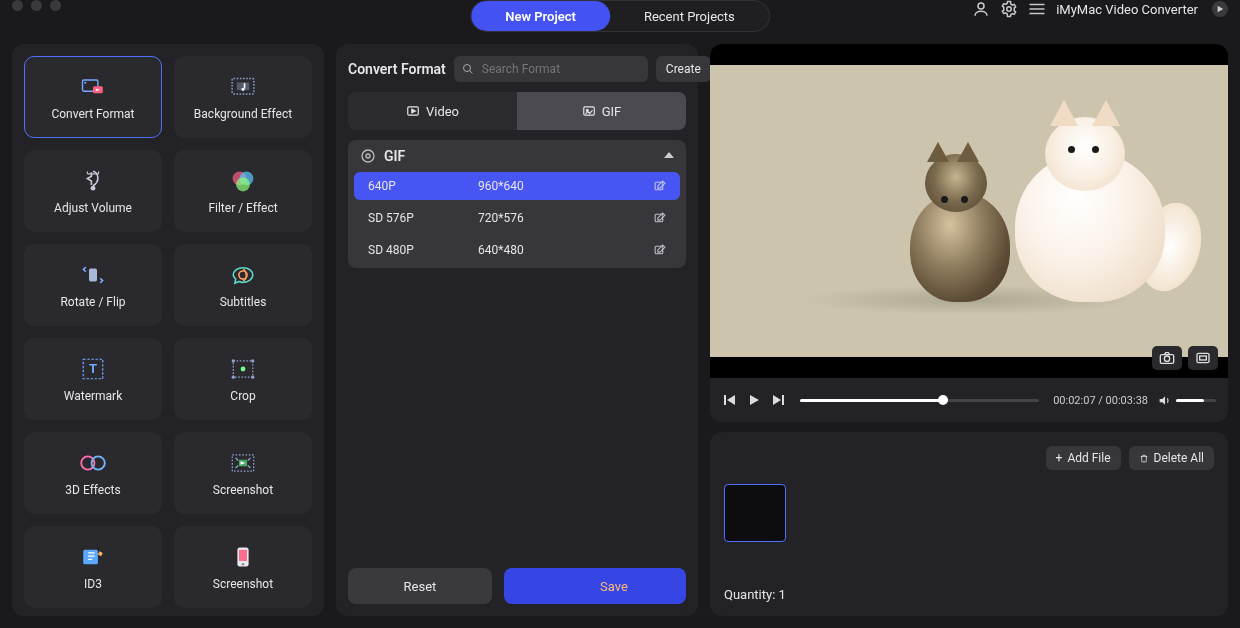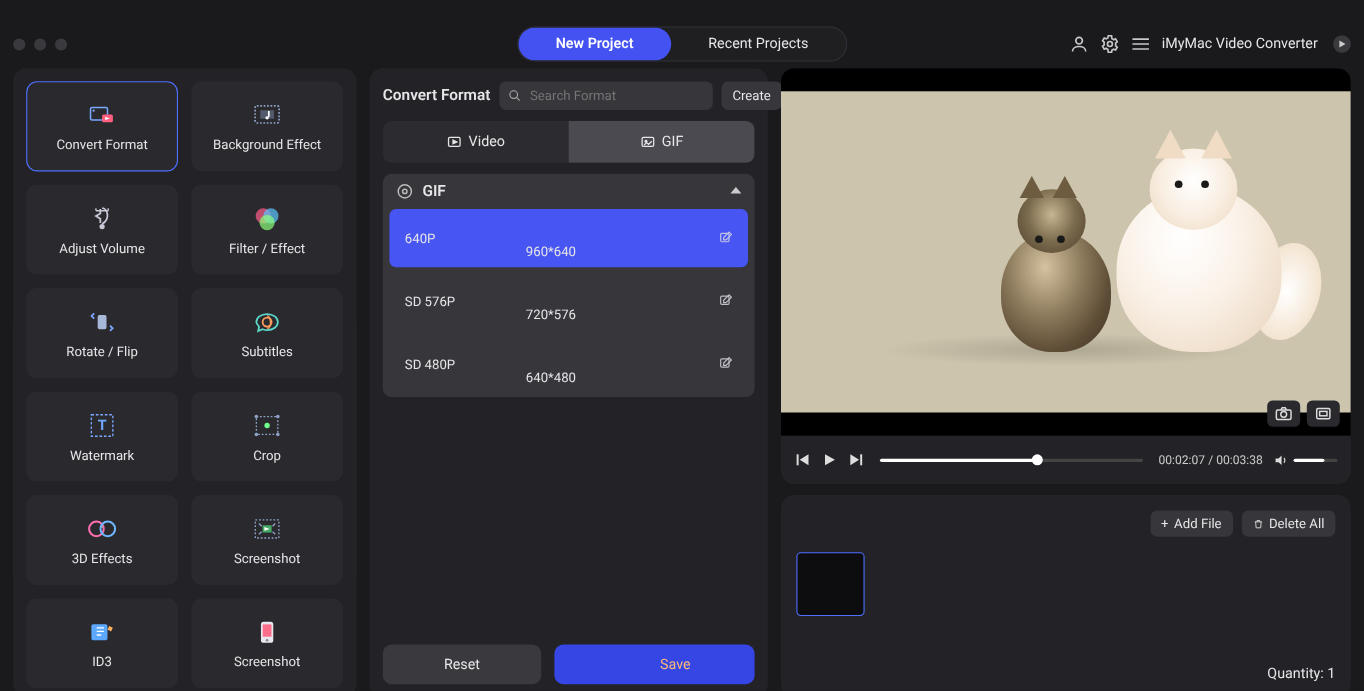--- a/index.html
+++ b/index.html
@@ -11,21 +11,21 @@
     --tile-sel-border:#4f6fff;
     --text:#e6e6e8;
     --muted:#9a9aa0;
     --accent:#4352f0;
     --accent2:#3646e5;
     --row-sel:#4755f2;
   }
   *{box-sizing:border-box;font-family:-apple-system,BlinkMacSystemFont,"Segoe UI",Roboto,sans-serif;}
   body{margin:0;background:var(--bg);color:var(--text);width:1240px;height:628px;overflow:hidden;}
   
-  .topbar{height:44px;display:flex;align-items:center;padding:0 12px;position:relative;margin-top:18px;}
+  .topbar{height:44px;display:flex;align-items:flex-start;padding:0 12px;position:relative;}
   .traffic{display:flex;gap:8px;margin-right:16px;}
   .traffic span{width:11px;height:11px;border-radius:50%;background:#3a3a3e;display:inline-block;}
   .center-tabs{position:absolute;left:50%;transform:translateX(-50%);display:flex;background:#1f1f22;border-radius:20px;height:32px;align-items:center;overflow:hidden;border:1px solid #30303a;}
   .center-tabs div{padding:0 34px;height:100%;display:flex;align-items:center;font-size:13px;cursor:pointer;}
   .center-tabs .sel{background:var(--accent);color:#fff;font-weight:600;border-radius:20px;}
   .top-right{margin-left:auto;display:flex;align-items:center;gap:10px;font-size:13px;}
   .top-right .ico{width:18px;height:18px;display:flex;align-items:center;justify-content:center;color:#c8c8cc;cursor:pointer;}
   .top-right .menu-ico svg{width:18px;height:14px;}
   .top-right .play-badge{width:16px;height:16px;border-radius:50%;background:#3a3a3e;display:flex;align-items:center;justify-content:center;margin-left:4px;}
   .top-right .play-badge svg{width:8px;height:8px;}
@@ -47,21 +47,21 @@
   .fmt-tabs div{flex:1;display:flex;align-items:center;justify-content:center;gap:6px;font-size:13px;cursor:pointer;}
   .fmt-tabs .sel{background:#4a4a50;}
   .fmt-tabs svg{width:14px;height:14px;}
   .accordion{background:var(--panel3);border-radius:8px;overflow:hidden;}
   .acc-head{display:flex;align-items:center;gap:8px;padding:8px 12px;font-size:14px;font-weight:600;}
   .acc-head .caret{margin-left:auto;transform:rotate(180deg);}
   .acc-rows{display:flex;flex-direction:column;}
   .row{display:flex;align-items:center;padding:7px 14px;font-size:12px;cursor:pointer;position:relative;margin:0 6px 4px 6px;border-radius:6px;}
   .row.sel{background:var(--row-sel);}
   .row .rname{width:110px;}
-  .row .rres{width:120px;margin-top:25px;}
+  .row .rres{width:120px;}
   .row .edit-ico{margin-left:auto;opacity:.8;}
   .mid-buttons{margin-top:auto;display:flex;gap:12px;padding-top:10px;}
   .btn{flex:1;height:36px;border-radius:8px;display:flex;align-items:center;justify-content:center;font-size:13px;cursor:pointer;}
   .btn.secondary{background:#3a3a3e;}
   .btn.primary{background:var(--accent2);color:#fdba74;font-weight:400;padding-left:38px;}
   
   .right{flex:1;display:flex;flex-direction:column;gap:10px;}
   .preview{background:var(--panel);border-radius:12px;overflow:hidden;display:flex;flex-direction:column;}
   .video-area{position:relative;height:334px;background:#000;display:flex;align-items:center;justify-content:center;}
   .video-inner{width:100%;height:292px;background:#ccc4ac;position:relative;overflow:hidden;}
@@ -94,21 +94,21 @@
   .progress .thumb{position:absolute;top:50%;transform:translate(-50%,-50%);width:10px;height:10px;background:#fff;border-radius:50%;}
   .time{font-size:11px;color:#ccc;white-space:nowrap;}
   .vol{display:flex;align-items:center;gap:4px;}
   .vol-bar{width:40px;height:3px;background:#444;border-radius:2px;position:relative;}
   .vol-bar .fill{position:absolute;left:0;top:0;height:100%;width:70%;background:#fff;border-radius:2px;}
   .filebar{background:var(--panel);border-radius:12px;padding:14px;flex:1;display:flex;flex-direction:column;}
   .filebar-top{display:flex;justify-content:flex-end;gap:8px;}
   .fbtn{background:var(--panel3);border-radius:6px;padding:5px 10px;font-size:12px;display:flex;align-items:center;gap:5px;cursor:pointer;}
   .thumbs{display:flex;gap:10px;margin-top:14px;}
   .thumb-item{width:62px;height:58px;border:1.5px solid var(--tile-sel-border);border-radius:4px;background:#0d0d10;cursor:pointer;}
-  .qty{margin-top:auto;font-size:13px;padding-top:8px;text-align:right;}
+  .qty{margin-top:auto;font-size:13px;padding-top:8px;}
   svg{display:block;}
 </style>
 </head>
 <body>
 
 <div class="topbar">
   <div class="traffic">
     <span></span>
     <span></span>
     <span></span>

